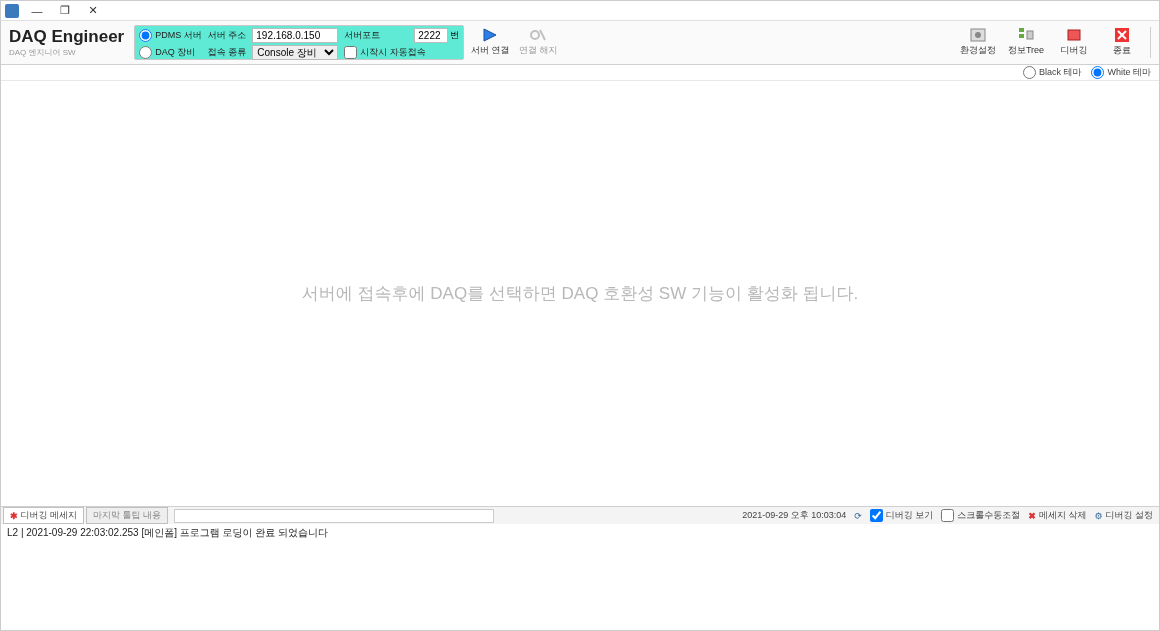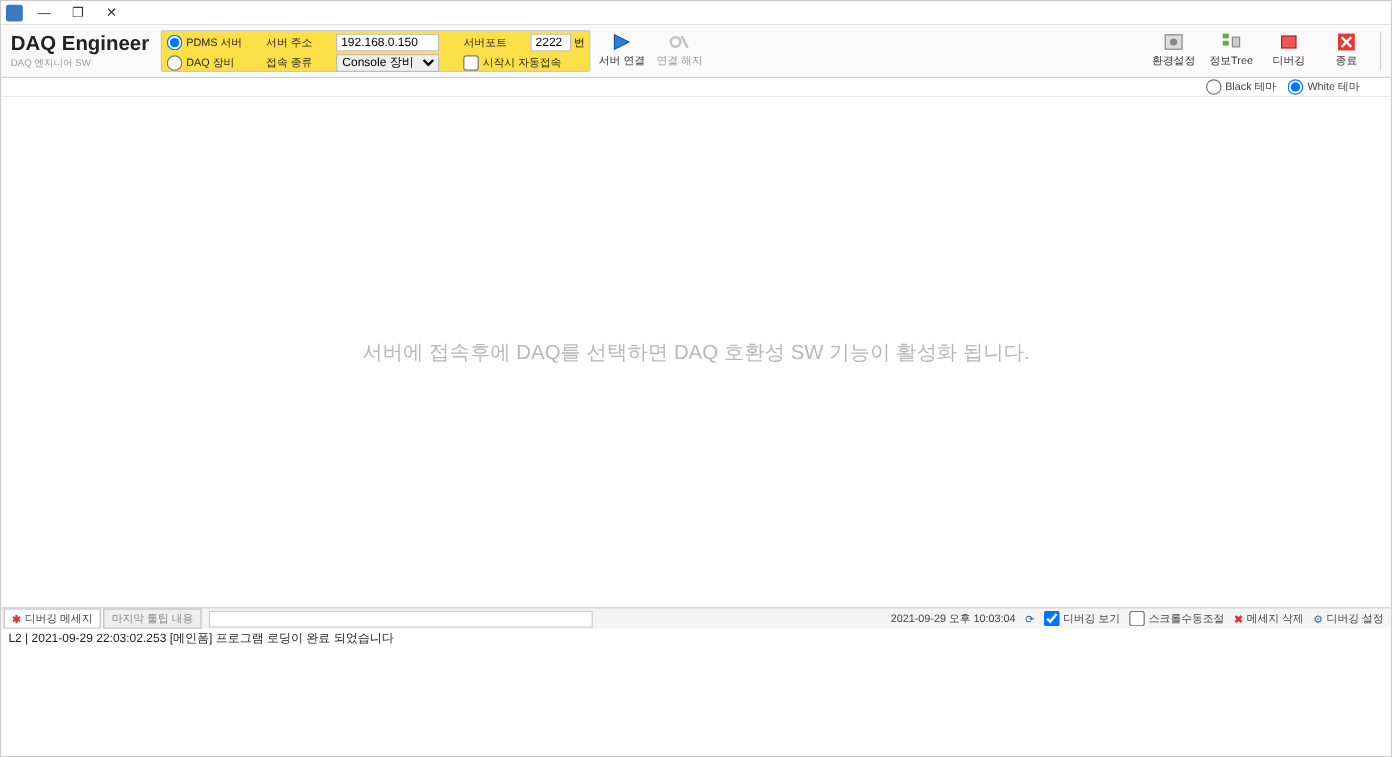--- a/index.html
+++ b/index.html
@@ -5,33 +5,33 @@
 * { box-sizing: border-box; margin: 0; padding: 0; font-family: "Malgun Gothic", Arial, sans-serif; }
 body { background: #fff; width: 1160px; height: 631px; overflow: hidden; display: flex; flex-direction: column; border: 1px solid #ccc; }
 .titlebar { height: 20px; background: #fff; display: flex; align-items: center; padding: 0 4px; border-bottom: 1px solid #e0e0e0; }
 .titlebar .app-icon { width: 14px; height: 14px; background: #3a7abd; border-radius: 2px; margin-right: 4px; }
 .titlebar .title { font-size: 10px; color: #333; flex: 1; }
 .titlebar .winbtn { width: 28px; height: 18px; display: flex; align-items: center; justify-content: center; font-size: 11px; color: #333; cursor: pointer; }
 .toolbar { display: flex; align-items: stretch; padding: 4px 6px; border-bottom: 1px solid #d0d0d0; background: #fafafa; height: 44px; gap: 4px; }
 .brand { display: flex; flex-direction: column; justify-content: center; padding: 0 6px 0 2px; }
 .brand .main { font-size: 17px; font-weight: bold; color: #222; }
 .brand .sub { font-size: 8px; color: #999; }
-.conn-box { border: 1px solid #c8c8c8; border-radius: 2px; padding: 2px 4px; display: grid; grid-template-columns: auto auto auto auto auto; gap: 2px 20px; align-items: center; background: #fde047; }
+.conn-box { border: 1px solid #c8c8c8; border-radius: 2px; padding: 2px 4px; display: grid; grid-template-columns: auto auto auto auto auto; gap: 2px 6px; align-items: center; background: #5eead4; }
 .conn-box label { font-size: 9px; color: #222; white-space: nowrap; }
 .conn-box input[type=text] { font-size: 10px; padding: 1px 3px; border: 1px solid #bbb; width: 86px; }
-.conn-box input.port { width: 34px; }
+.conn-box input.port { width: 34px; margin-left: 28px; }
 .conn-box select { font-size: 10px; border: 1px solid #bbb; width: 86px; }
 .radio, .check { display: flex; align-items: center; gap: 3px; font-size: 9px; }
 .radio input, .check input { margin: 0; }
 .tbtn { display: flex; flex-direction: column; align-items: center; justify-content: flex-start; width: 44px; border: 1px solid transparent; cursor: pointer; font-size: 9px; color: #333; }
 .tbtn .ico { width: 20px; height: 18px; display: flex; align-items: center; justify-content: center; }
 .spacer { flex: 1; }
 .logo { display: flex; align-items: center; padding: 0 6px; }
 .logo svg { height: 24px; }
-.theme-bar { height: 16px; display: flex; justify-content: flex-end; align-items: center; gap: 10px; padding: 0 26px; font-size: 9px; color: #444; border-bottom: 1px solid #e8e8e8; }
+.theme-bar { height: 16px; display: flex; justify-content: flex-end; align-items: center; gap: 10px; padding: 0 8px; font-size: 9px; color: #444; border-bottom: 1px solid #e8e8e8; }
 .main-area { flex: 1; display: flex; align-items: center; justify-content: center; background: #fff; }
 .main-area .msg { font-size: 17px; color: #b8b8b8; font-weight: 500; }
 .status-bar { height: 18px; background: #f4f4f4; border-top: 1px solid #d0d0d0; display: flex; align-items: center; font-size: 9px; color: #444; }
 .status-tab { border: 1px solid #c0c0c0; padding: 1px 6px; background: #fff; display: flex; align-items: center; gap: 3px; margin-left: 2px; }
 .status-tab.inactive { background: #eee; color: #888; }
 .status-right { margin-left: auto; display: flex; align-items: center; gap: 8px; padding-right: 6px; }
 .status-right .grp { display: flex; align-items: center; gap: 3px; }
 .log-area { height: 106px; background: #fff; overflow: auto; padding: 2px 6px; font-size: 10px; color: #222; line-height: 13px; }
 .sep { width: 1px; background: #d0d0d0; margin: 2px 2px; }
 .ico-red { color: #d33; font-weight: bold; }

